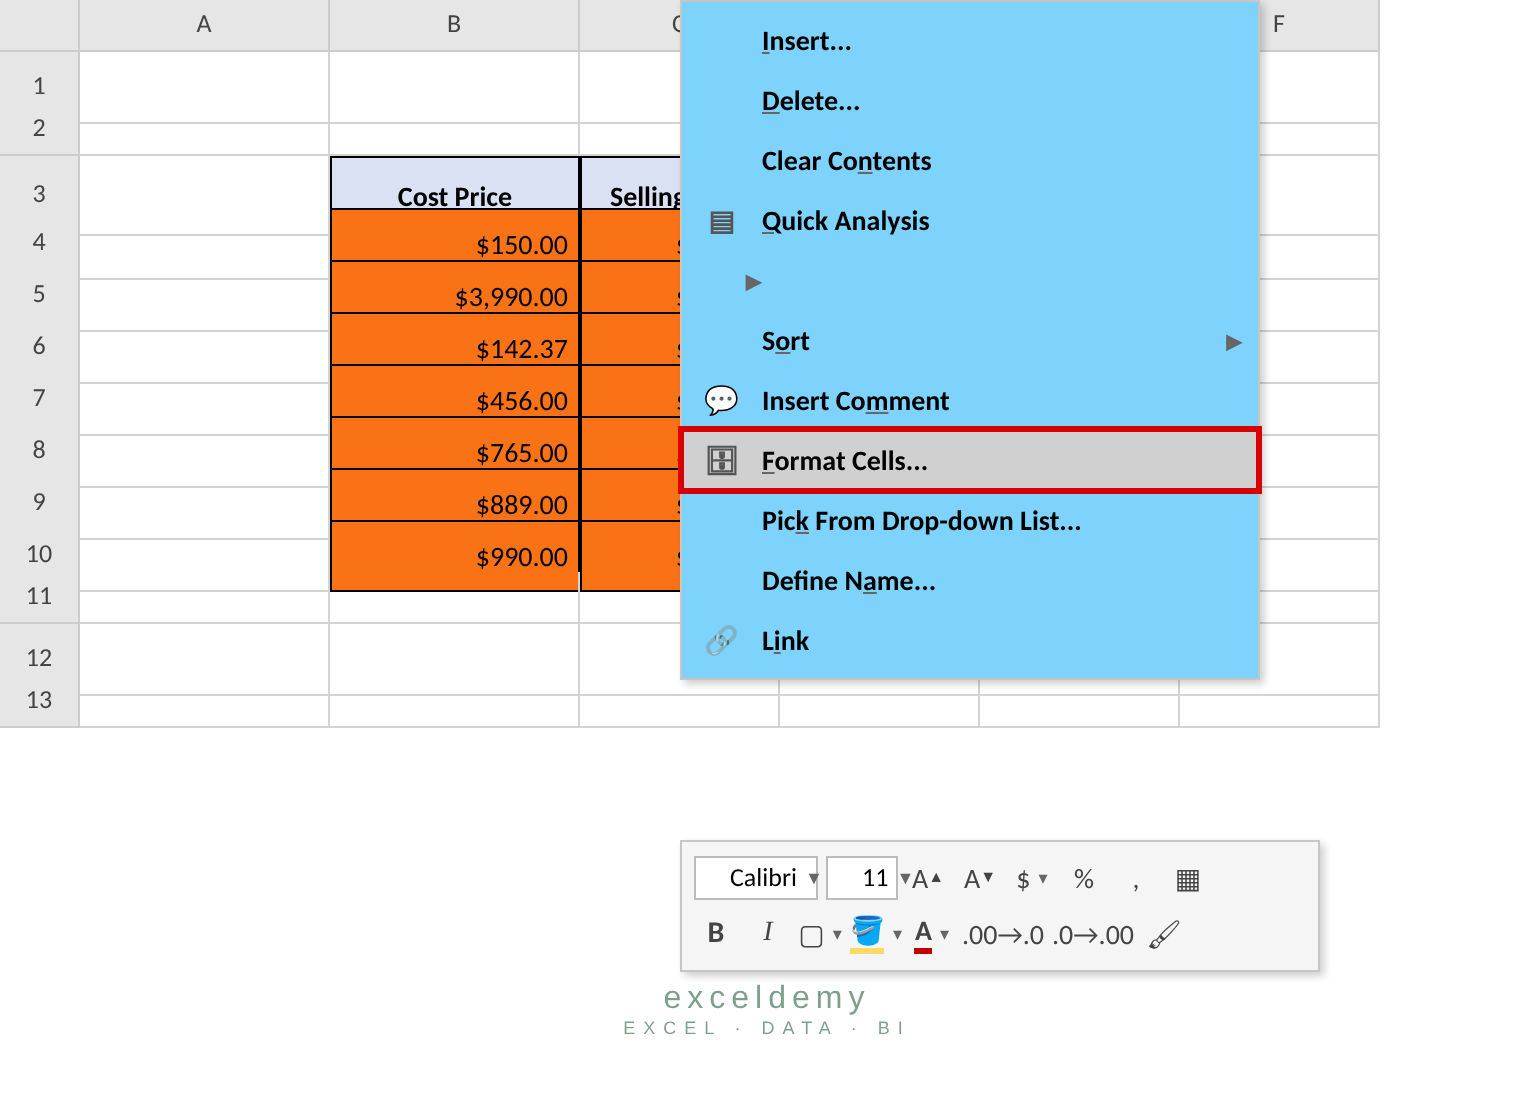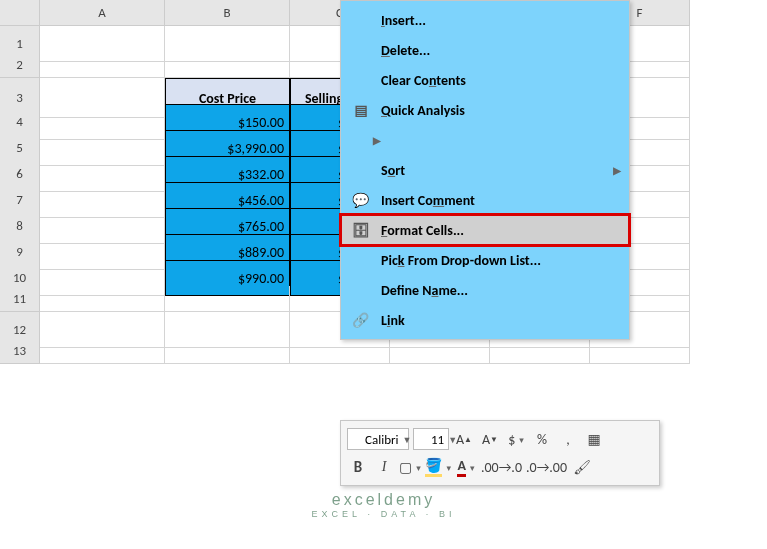--- a/index.html
+++ b/index.html
@@ -41,21 +41,21 @@
   .grid .tall { height: 36px; }
   .header-row { height: 40px !important; }
   .table-header {
     background: #d9e1f2;
     font-weight: bold;
     justify-content: center !important;
     border: 1px solid #000 !important;
   }
   .data-cell {
     border: 1px solid #000 !important;
-    background: #0ea5e9;
+    background: #f97316;
   }
   .sel-col {
     background: #f0f0f0;
     border: 1px solid #000 !important;
   }
   .sel-val {
     border: 2px solid #1e7145 !important;
     justify-content: center !important;
     font-weight: bold;
   }
@@ -189,21 +189,21 @@
   <div class="row-head tall">5</div>
   <div class="cell tall"></div>
   <div class="cell tall data-cell">$3,990.00</div>
   <div class="cell tall data-cell">$654.00</div>
   <div class="cell tall sel-col"></div>
   <div class="cell tall"></div>
   <div class="cell tall"></div>
 
   <div class="row-head tall">6</div>
   <div class="cell tall"></div>
-  <div class="cell tall data-cell">$332.00</div>
+  <div class="cell tall data-cell">$142.37</div>
   <div class="cell tall data-cell">$867.00</div>
   <div class="cell tall sel-col"></div>
   <div class="cell tall"></div>
   <div class="cell tall"></div>
 
   <div class="row-head tall">7</div>
   <div class="cell tall"></div>
   <div class="cell tall data-cell">$456.00</div>
   <div class="cell tall data-cell">$356.00</div>
   <div class="cell tall sel-col"></div>

